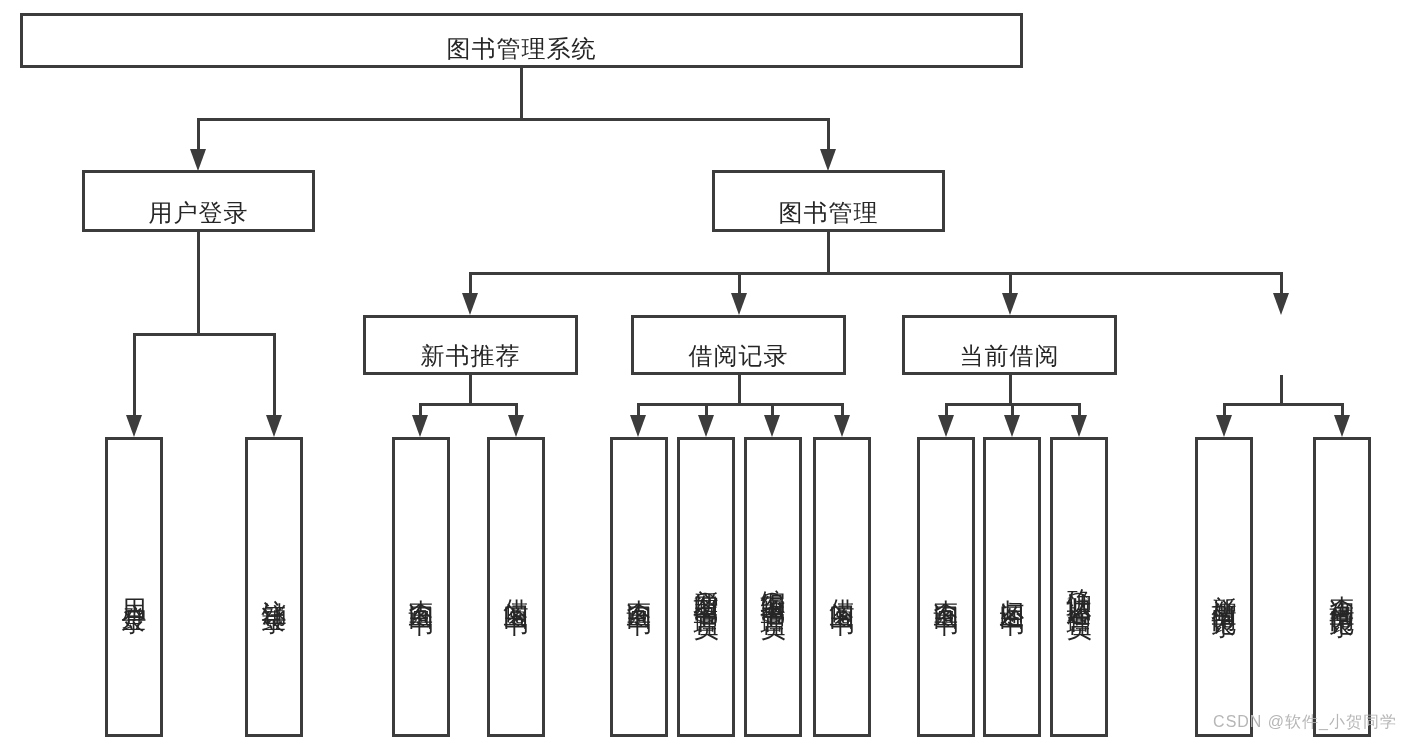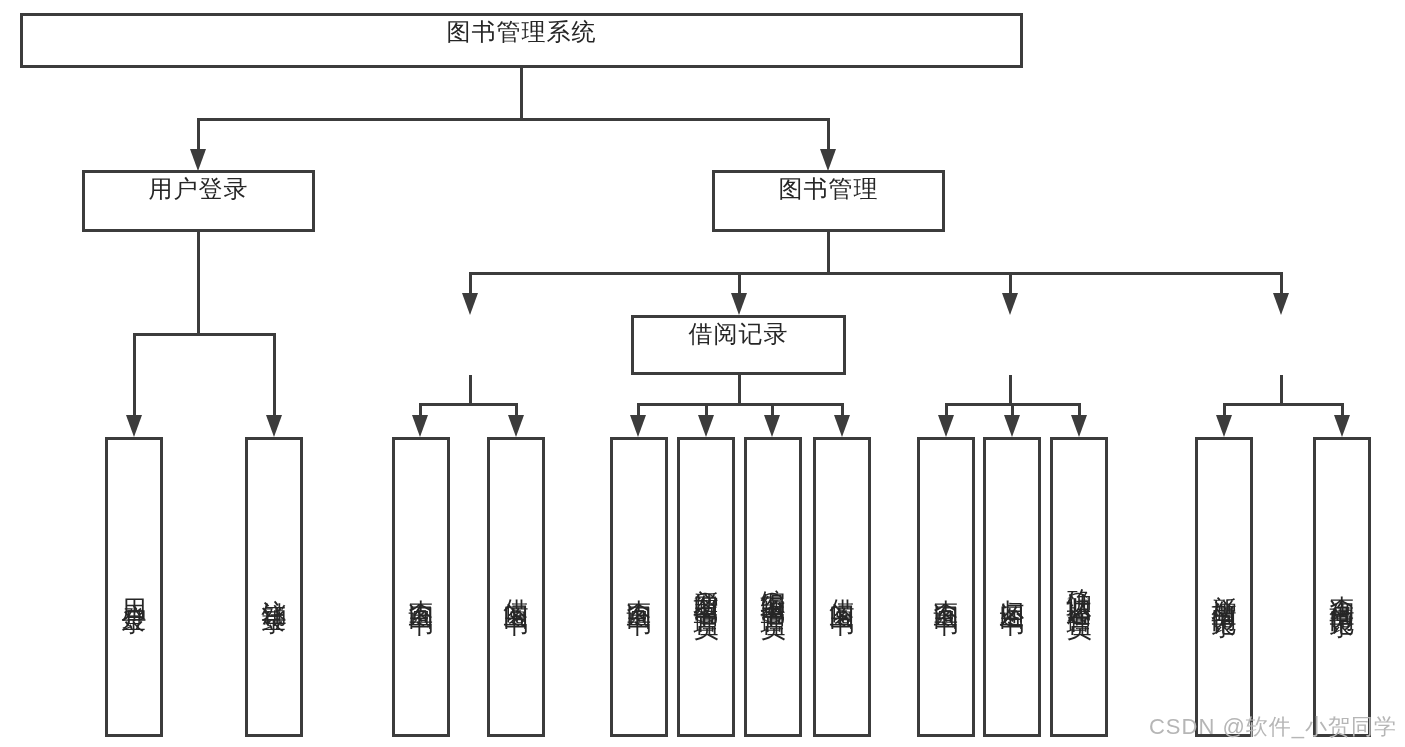--- a/index.html
+++ b/index.html
@@ -14,21 +14,21 @@
     position:relative;
     width:1405px;height:747px;
     background:var(--bg);
     overflow:hidden;
   }
   .hbox{
     position:absolute;
     box-sizing:border-box;
     border:3px solid var(--line);
     background:#fff;
-    display:flex;align-items:flex-start;justify-content:center;
+    display:flex;align-items:flex-end;justify-content:center;
     z-index:2;
   }
   .hbox .lbl{
     font-size:24px;color:var(--text);letter-spacing:1px;white-space:nowrap;
   }
   .vbox{
     position:absolute;
     top:437px;height:300px;width:58px;
     box-sizing:border-box;
     border:3px solid var(--line);
@@ -46,43 +46,49 @@
   .seg{position:absolute;background:var(--line);z-index:1;}
   .arrow{
     position:absolute;width:0;height:0;z-index:1;
     border-left:8px solid transparent;
     border-right:8px solid transparent;
     border-top:22px solid var(--line);
   }
   #watermark{
     position:absolute;
     right:8px;top:712px;
-    font-size:22px;color:var(--wm);
+    font-size:16px;color:var(--wm);
     letter-spacing:1px;
     z-index:6;white-space:nowrap;
   }
 </style>
 </head>
 <body>
 
 <div id="canvas">
 
   <div class="hbox" style="left:20px;top:13px;width:1003px;height:55px;">
     <span class="lbl">图书管理系统</span>
   </div>
 
   <div class="hbox" style="left:82px;top:170px;width:233px;height:62px;">
     <span class="lbl">用户登录</span>
   </div>
   <div class="hbox" style="left:712px;top:170px;width:233px;height:62px;">
     <span class="lbl">图书管理</span>
   </div>
 
+  <div class="hbox" style="left:363px;top:315px;width:215px;height:60px;">
+    <span class="lbl">新书推荐</span>
+  </div>
   <div class="hbox" style="left:631px;top:315px;width:215px;height:60px;">
     <span class="lbl">借阅记录</span>
+  </div>
+  <div class="hbox" style="left:902px;top:315px;width:215px;height:60px;">
+    <span class="lbl">当前借阅</span>
   </div>
 
   <div class="vbox" style="left:105px;">
     <span class="vlbl">用户登录</span>
   </div>
   <div class="vbox" style="left:245px;">
     <span class="vlbl">注销登录</span>
   </div>
 
   <div class="vbox" style="left:392px;">

